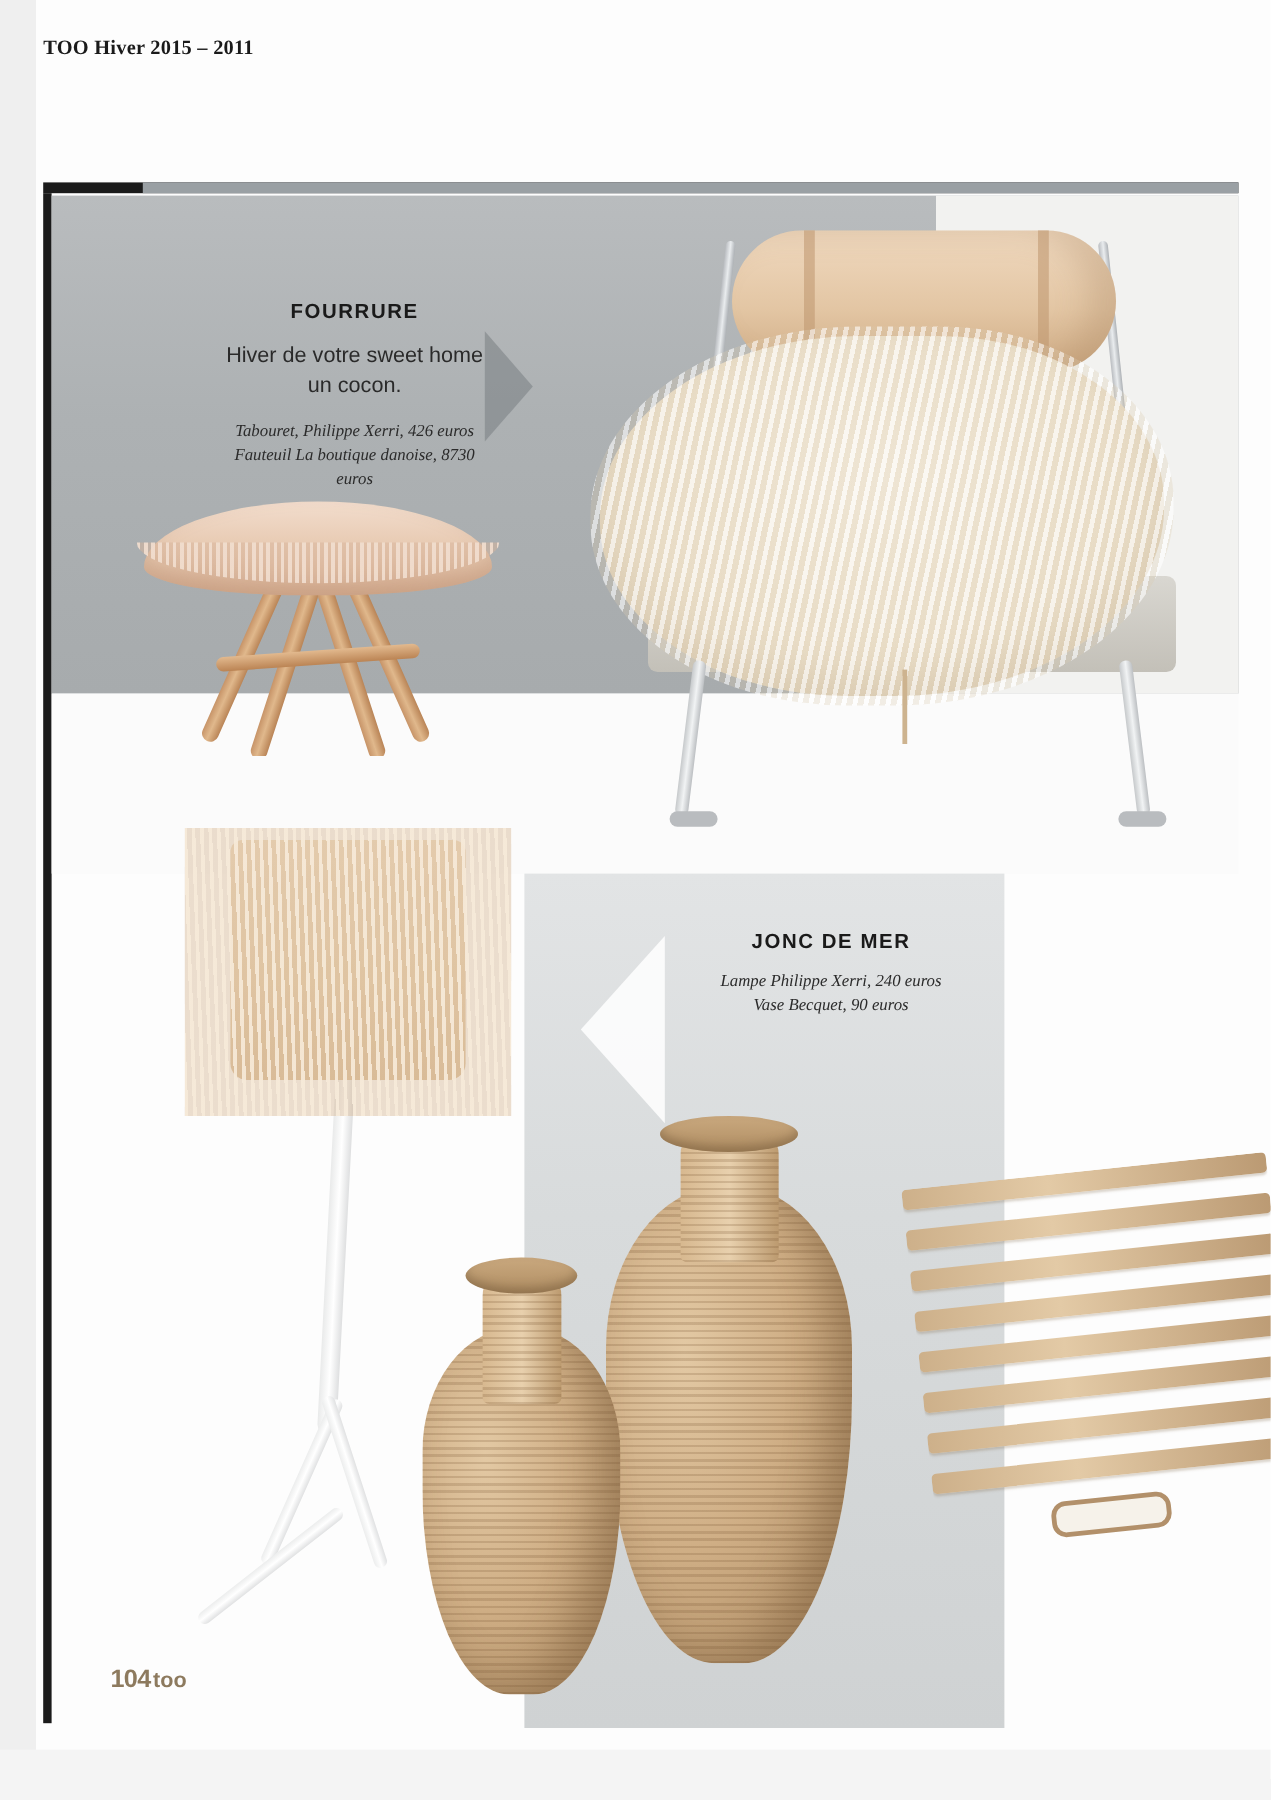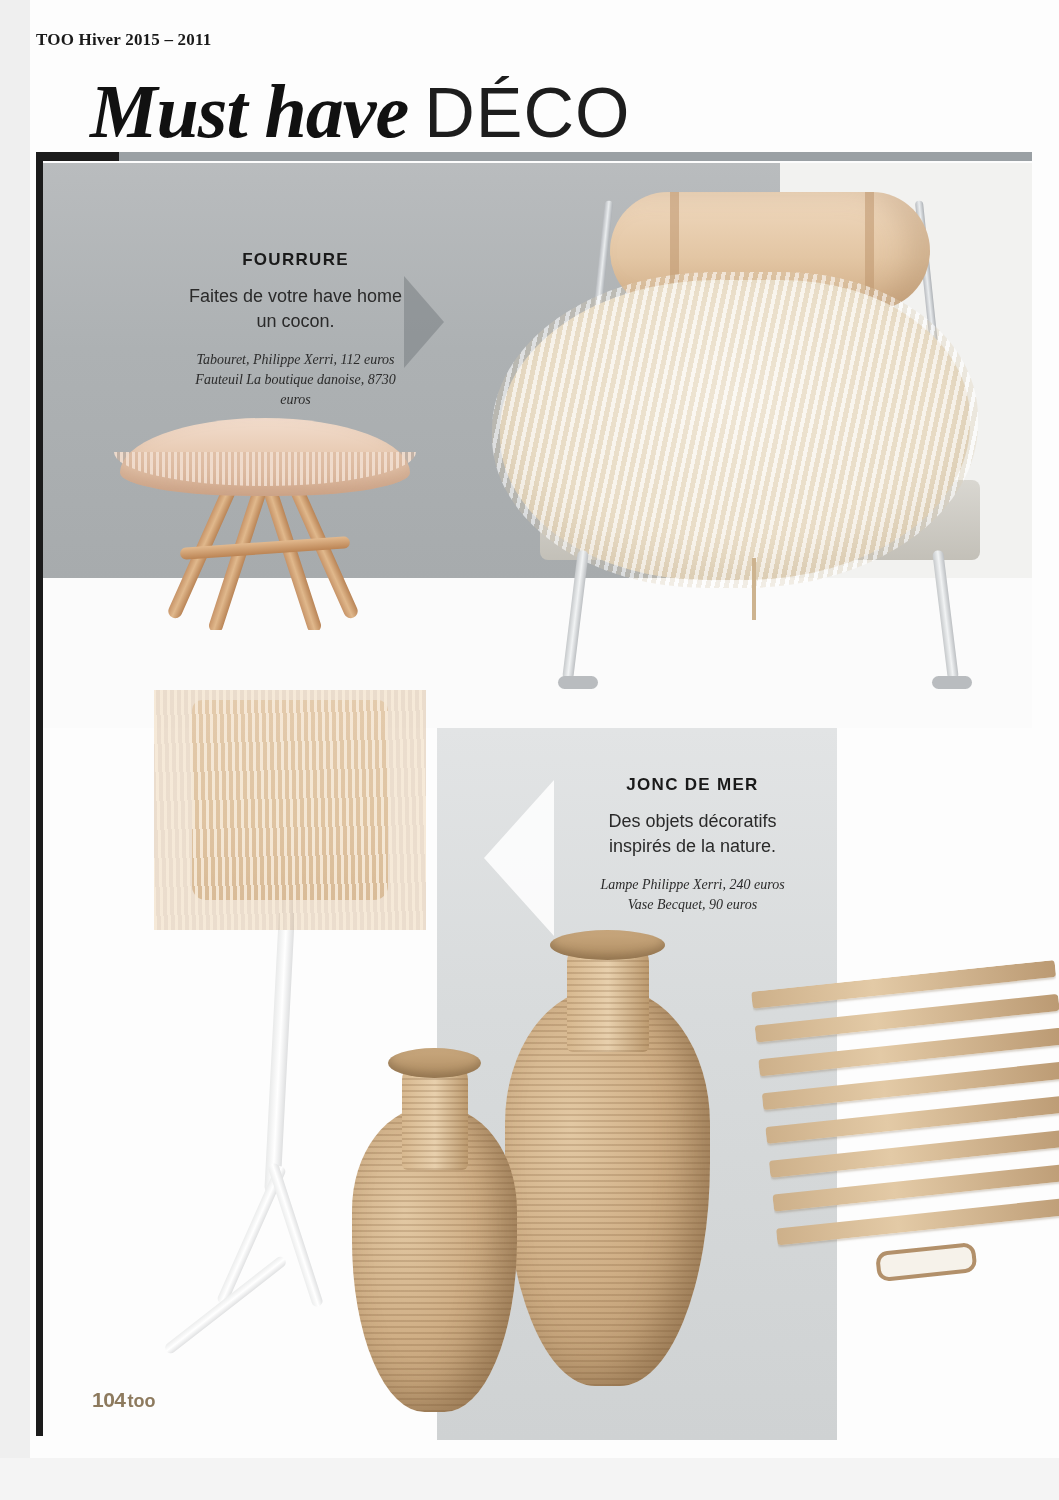--- a/index.html
+++ b/index.html
@@ -344,23 +344,20 @@
 </style>
 </head>
 <body>
 
 <div class="page">
 
   <div class="scan-edge-l"></div>
 
   <div class="running-head">TOO Hiver 2015 – 2011</div>
 
-  <div class="masthead">
-    <span class="must">Must have</span><span class="deco">DÉCO</span>
-  </div>
 
   <div class="rule-dark"></div>
   <div class="rule-grey"></div>
   <div class="left-bar"></div>
 
   <div class="photo panel-top"></div>
   <div class="photo panel-top-right"></div>
   <div class="photo panel-top-white"></div>
 
   <div class="photo chair">
@@ -384,40 +381,39 @@
     <div class="leg l3"></div>
     <div class="leg l4"></div>
     <div class="bar"></div>
     <div class="fur"></div>
   </div>
 
   <div class="chevron chev-right"></div>
 
   <div class="caption cap-fourrure">
     <p class="kicker">FOURRURE</p>
-    <p class="lede">Faites de votre have home un cocon.</p>
-    <p class="credit">Tabouret, Philippe Xerri, 112 euros</p>
+    <p class="lede">Hiver de votre sweet home un cocon.</p>
+    <p class="credit">Tabouret, Philippe Xerri, 426 euros</p>
     <p class="credit">Fauteuil La boutique danoise, 8730 euros</p>
   </div>
 
   <div class="photo panel-bottom"></div>
 
   <div class="photo lamp">
     <div class="stem"></div>
     <div class="root r1"></div>
     <div class="root r2"></div>
     <div class="root r3"></div>
     <div class="shade"></div>
   </div>
 
   <div class="chevron chev-left"></div>
 
   <div class="caption cap-jonc">
     <p class="kicker">JONC DE MER</p>
-    <p class="lede">Des objets décoratifs inspirés de la nature.</p>
     <p class="credit">Lampe Philippe Xerri, 240 euros</p>
     <p class="credit">Vase Becquet, 90 euros</p>
   </div>
 
   <div class="vase vase-big">
     <div class="body"></div>
     <div class="neck"></div>
     <div class="rim"></div>
   </div>
   <div class="vase vase-small">

